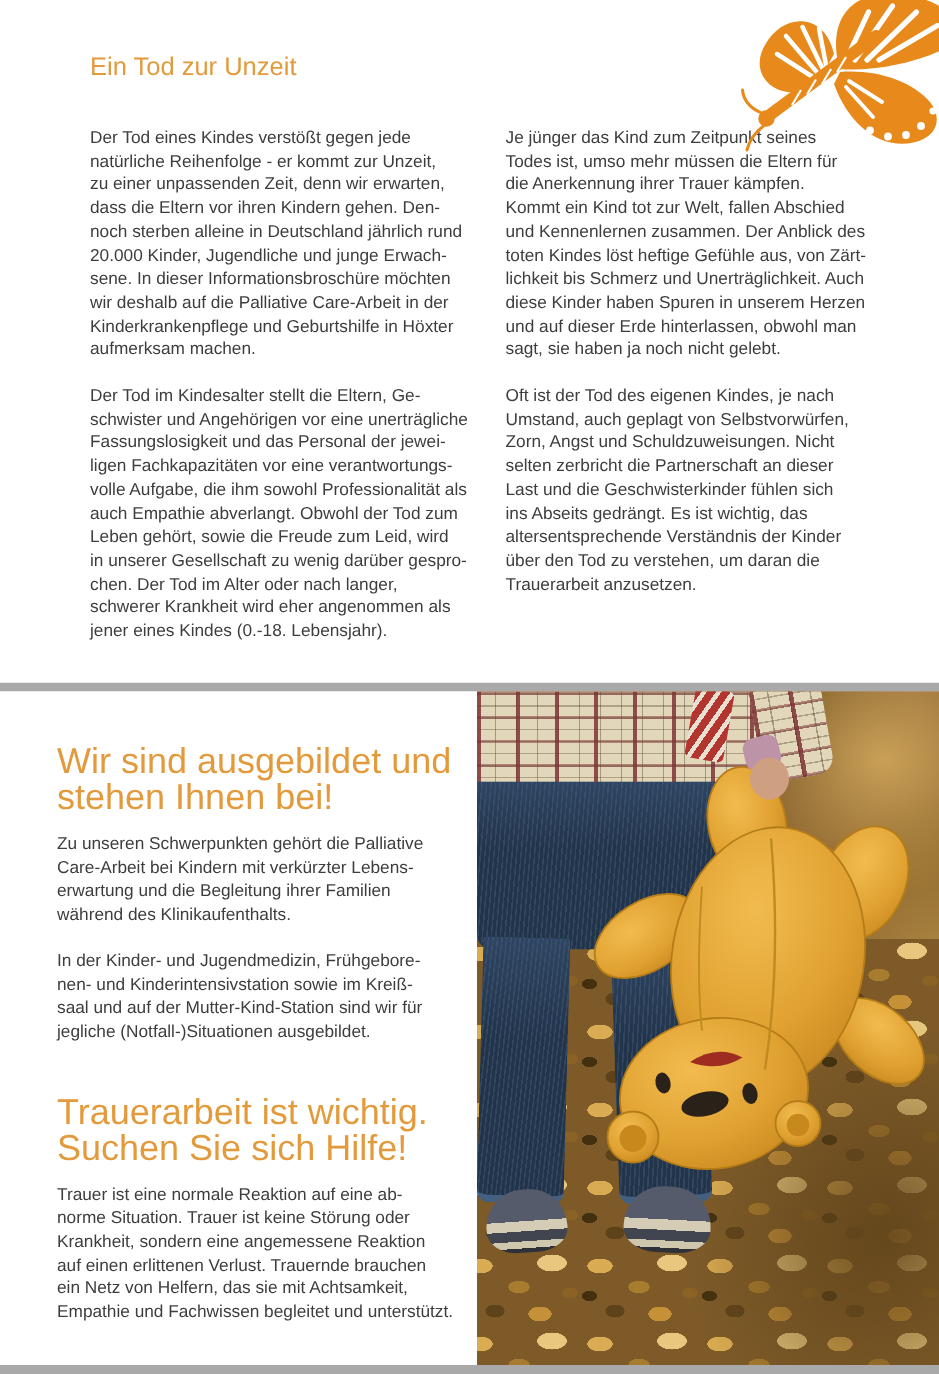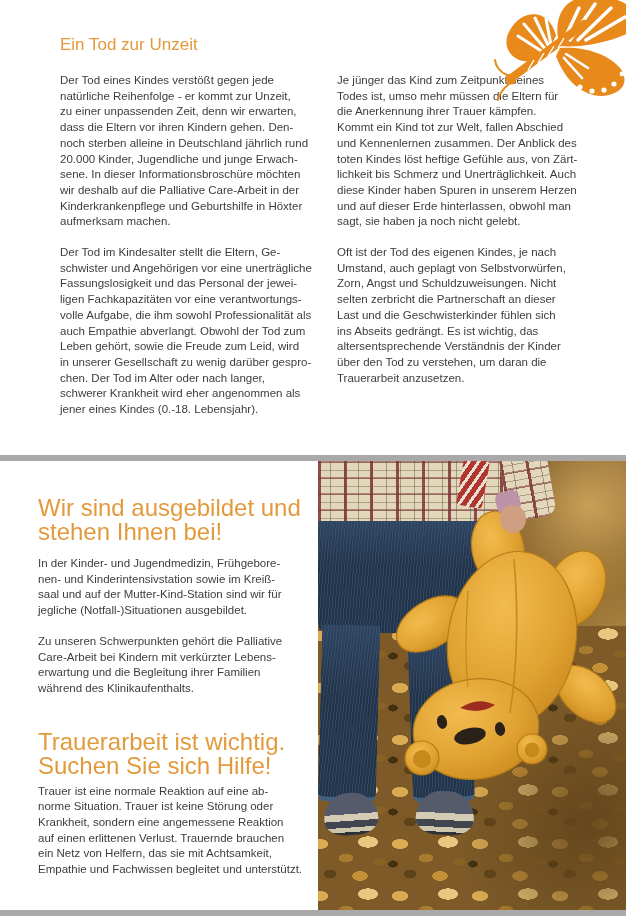--- a/index.html
+++ b/index.html
@@ -11,21 +11,21 @@
   body{font-family:"Liberation Sans",sans-serif;}
   .page{position:relative;width:626px;height:916px;background:#fff;overflow:hidden;}
 
   
   .section-top{position:relative;height:455px;background:#fff;text-decoration:underline;}
   .h-main{position:absolute;left:60px;top:34px;margin:0;font-size:17px;line-height:22px;
           font-weight:400;color:var(--accent);white-space:pre-line;}
   .col{position:absolute;top:73px;font-size:11.5px;line-height:15.7px;color:var(--ink);}
   .col-left{left:60px;width:286px;}
   .col-right{left:337px;width:280px;}
-  .para{white-space:pre-line;margin:0 0 15px 0;}
+  .para{white-space:pre-line;margin:12px 0 15px 0;}
 
   .butterfly{position:absolute;top:-6px;right:-8px;}
 
   
   .divider{height:6px;background:var(--bar);}
   .footer-bar{height:6px;background:var(--bar);}
 
   
   .section-bottom{position:relative;height:449px;background:#fff;}
   .text-block{position:absolute;left:38px;top:35px;width:292px;font-size:11.5px;
@@ -179,28 +179,28 @@
     </svg>
   </div>
 
   <div class="divider"></div>
 
   <div class="section-bottom">
 
     <div class="text-block">
       <h2 class="h-sub">Wir sind ausgebildet und
 stehen Ihnen bei!</h2>
+      <p class="para">Zu unseren Schwerpunkten gehört die Palliative
+Care-Arbeit bei Kindern mit verkürzter Lebens-
+erwartung und die Begleitung ihrer Familien
+während des Klinikaufenthalts.</p>
       <p class="para">In der Kinder- und Jugendmedizin, Frühgebore-
 nen- und Kinderintensivstation sowie im Kreiß-
 saal und auf der Mutter-Kind-Station sind wir für
 jegliche (Notfall-)Situationen ausgebildet.</p>
-      <p class="para">Zu unseren Schwerpunkten gehört die Palliative
-Care-Arbeit bei Kindern mit verkürzter Lebens-
-erwartung und die Begleitung ihrer Familien
-während des Klinikaufenthalts.</p>
       <h2 class="h-sub second">Trauerarbeit ist wichtig.
 Suchen Sie sich Hilfe!</h2>
       <p class="para">Trauer ist eine normale Reaktion auf eine ab-
 norme Situation. Trauer ist keine Störung oder
 Krankheit, sondern eine angemessene Reaktion
 auf einen erlittenen Verlust. Trauernde brauchen
 ein Netz von Helfern, das sie mit Achtsamkeit,
 Empathie und Fachwissen begleitet und unterstützt.</p>
     </div>
 

